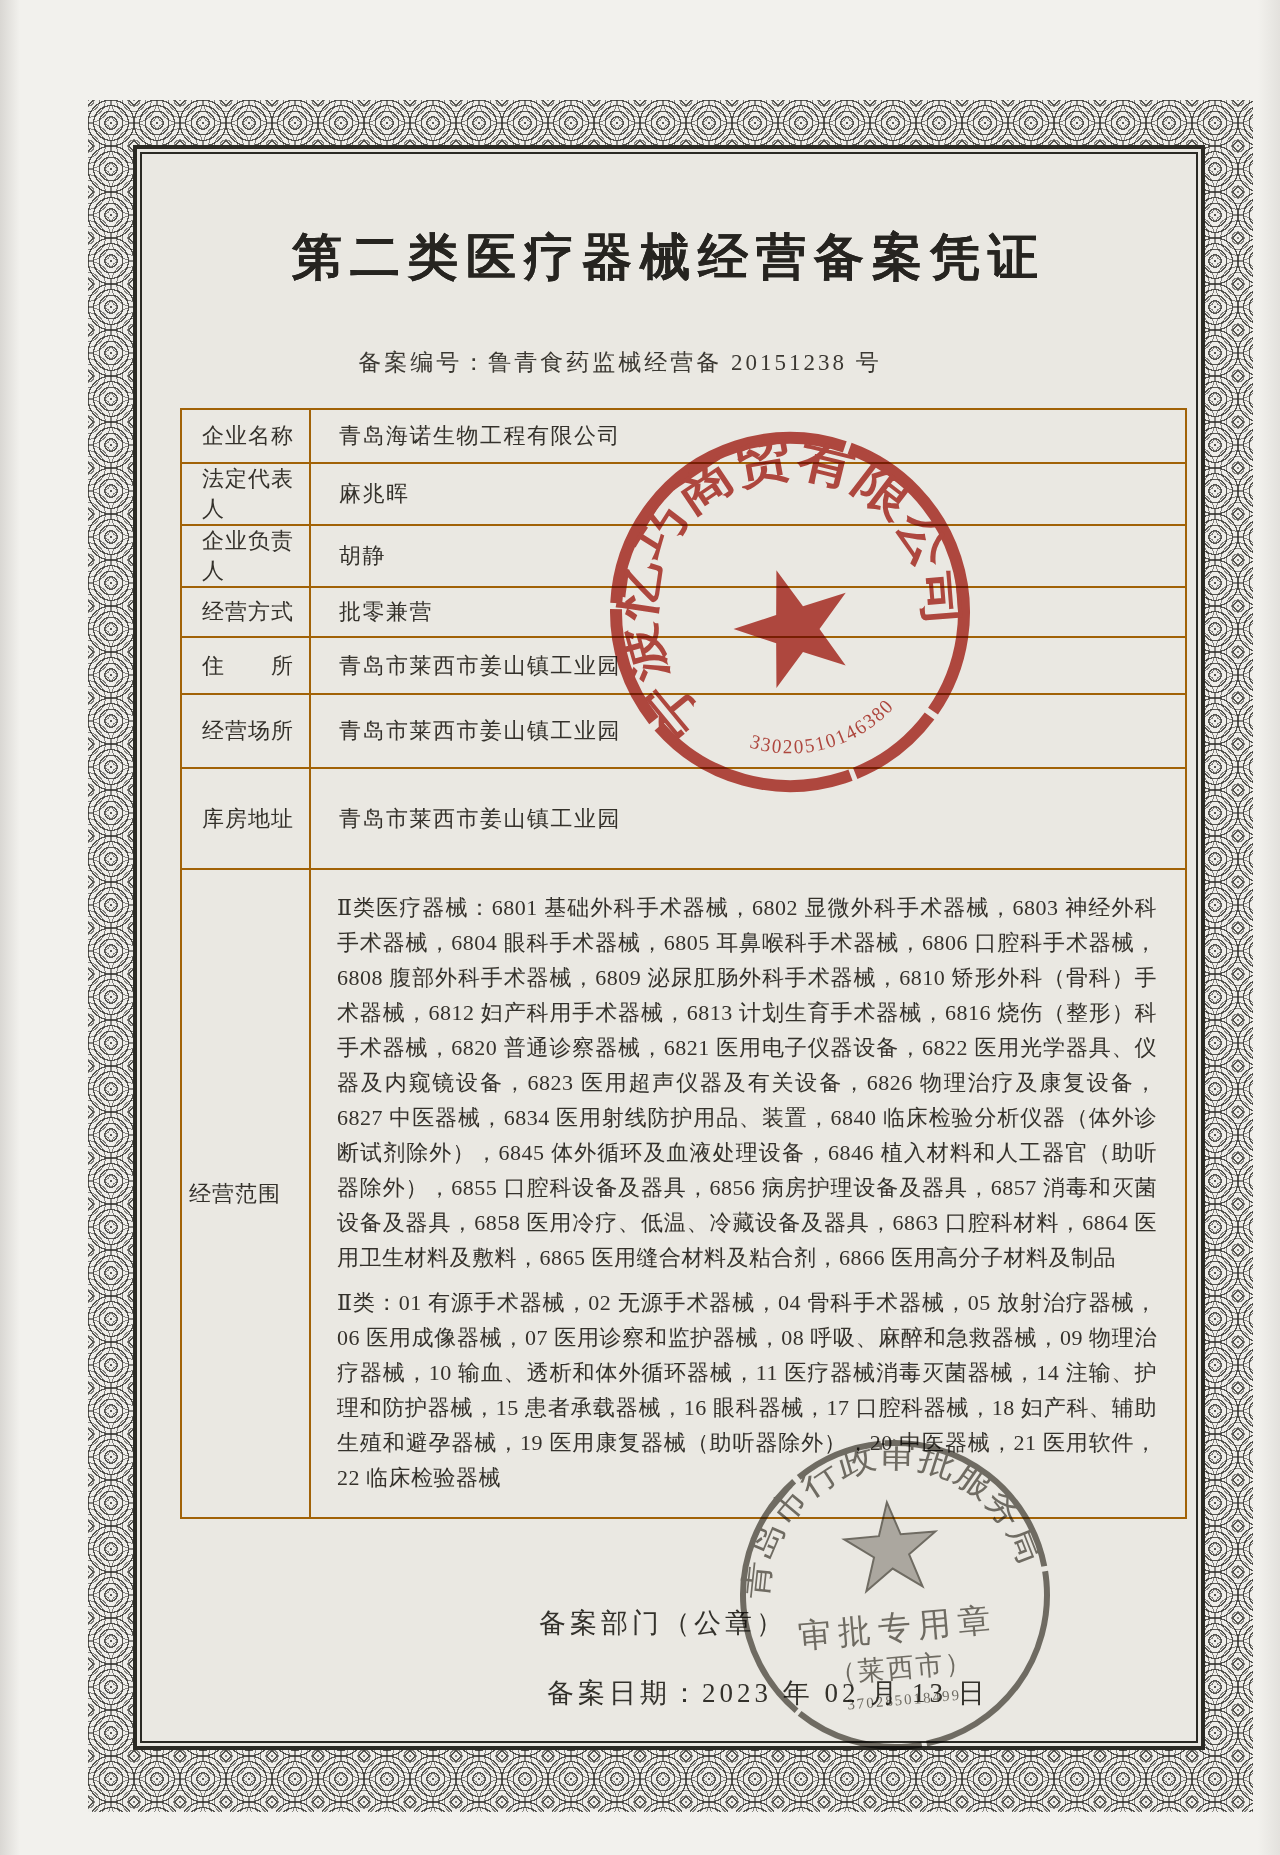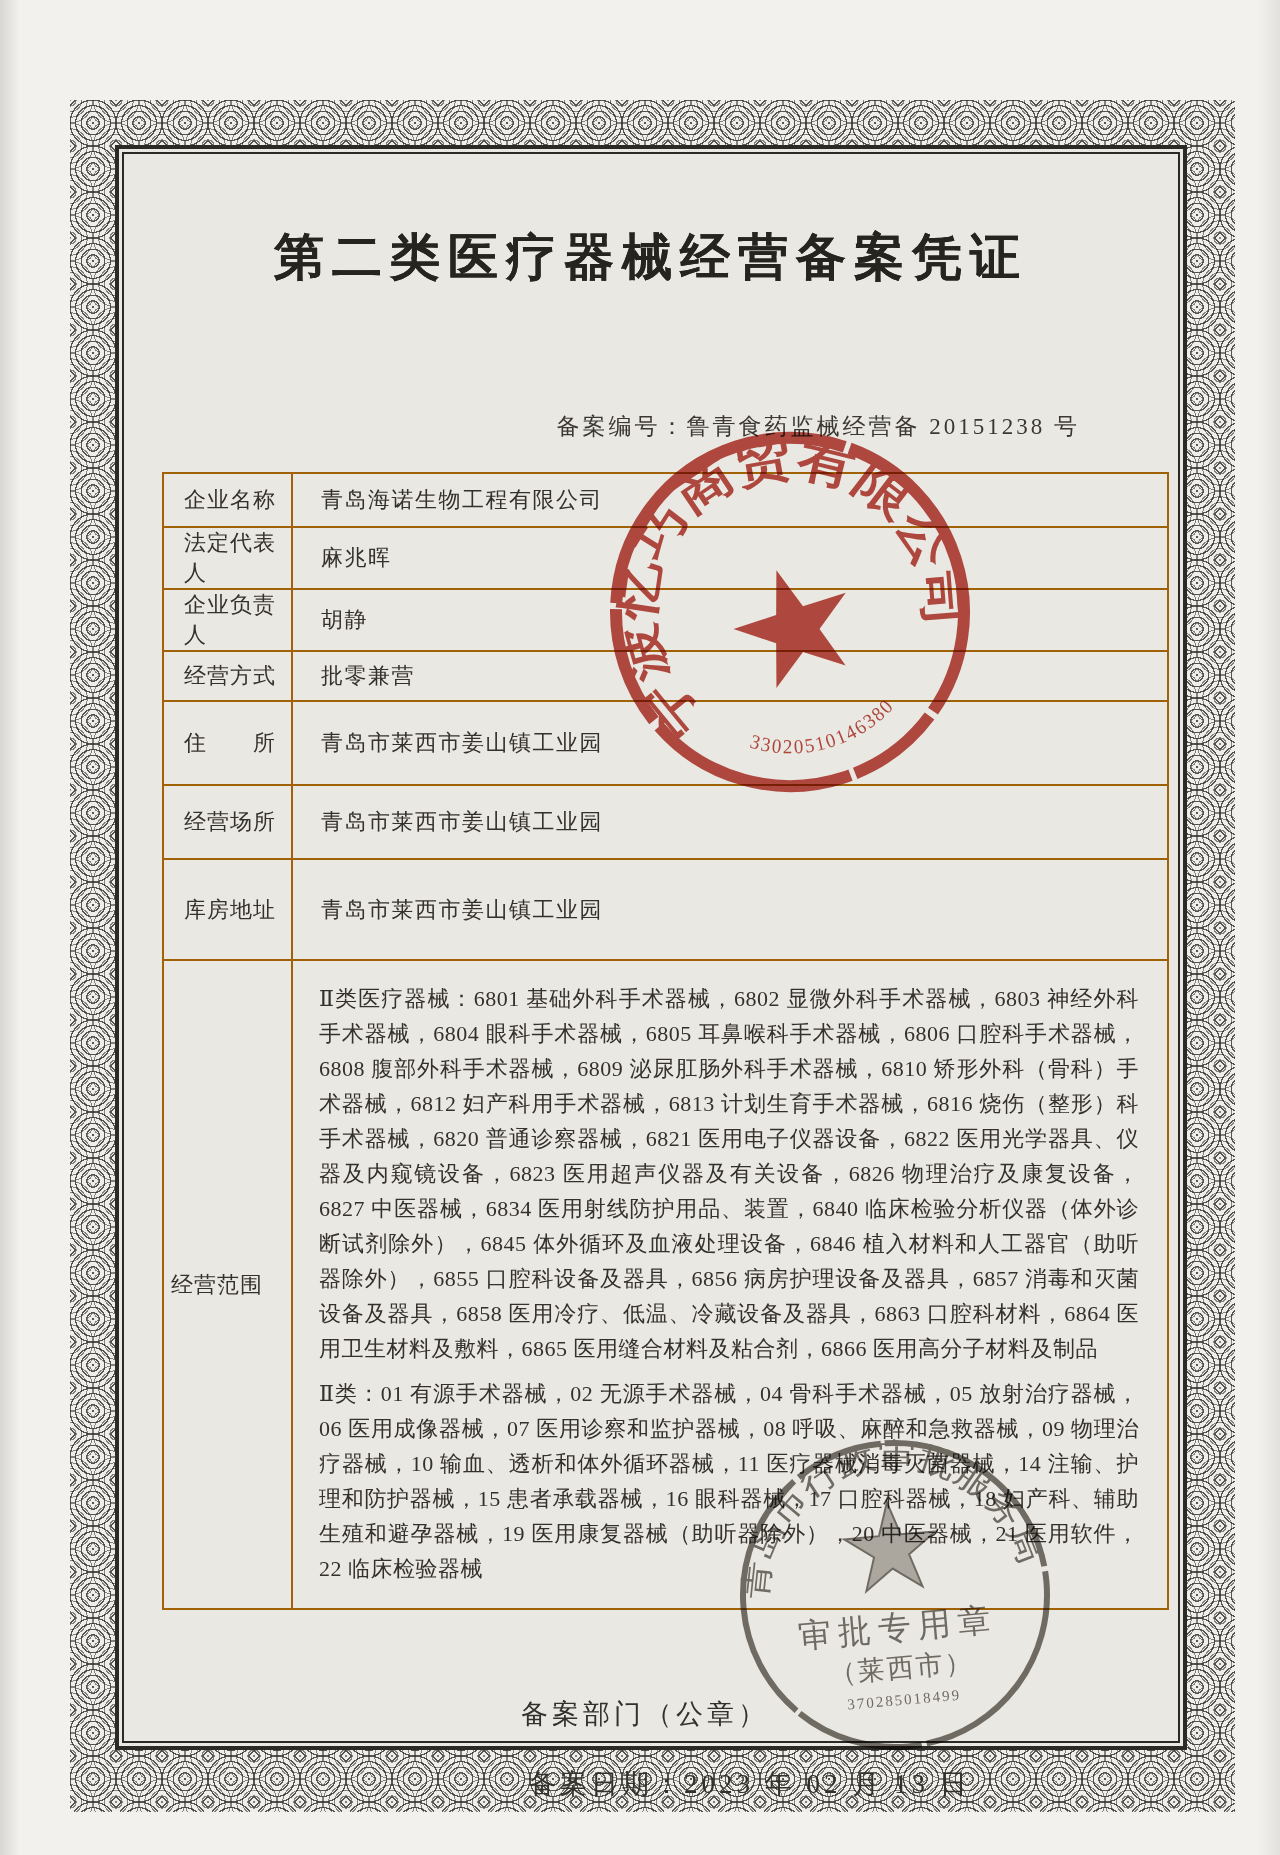--- a/index.html
+++ b/index.html
@@ -10,21 +10,21 @@
     position:relative;
     overflow:hidden;
   }
   .page{
     position:absolute;inset:0;
     background:linear-gradient(90deg,#d9d7d3 0,#f2f1ed 20px,#f2f1ed 1258px,#e3e1dd 1280px),
                linear-gradient(180deg,#e9e8e4 0,#f2f1ed 30px);
   }
   
   .certificate{
-    position:absolute;left:70px;top:100px;width:1165px;height:1712px;
+    position:absolute;left:88px;top:100px;width:1165px;height:1712px;
     box-sizing:border-box;
     padding:45px 48px 62px 45px;
     background-color:#efeeea;
     background-image:
       repeating-radial-gradient(circle at 50% 50%, rgba(42,41,37,.78) 0 1.2px, transparent 1.2px 5.6px),
       repeating-radial-gradient(circle at 50% 50%, rgba(42,41,37,.55) 0 1px, transparent 1px 5.6px);
     background-size:46px 46px,46px 46px;
     background-position:0 0,23px 23px;
   }
   .frame{
@@ -43,43 +43,43 @@
   
   .doc-title{
     margin:70px 0 0 0;
     text-align:center;
     font-size:50px;font-weight:700;
     letter-spacing:8px;
     color:#262420;
     text-shadow:0 0 .6px #262420;
   }
   .filing-line{
-    margin:120px 98px 0 0;
-    text-align:right;
+    margin:56px 98px 0 0;
+    text-align:center;
     font-size:23px;letter-spacing:3px;
     color:#3b3832;
   }
   
   table.info-table{
     border-collapse:collapse;
     margin:30px 0 0 38px;
     width:1007px;
     table-layout:fixed;
   }
   .info-table td{
     border:2px solid #a16207;
     font-size:22px;
     vertical-align:middle;
     color:#34312b;
   }
   .info-table col.c-label{width:129px;}
   td.lbl{padding:0 4px 0 20px;letter-spacing:1px;}
   td.val{padding:0 10px 0 28px;letter-spacing:1.5px;}
   tr.h54{height:54px}tr.h58{height:58px}tr.h50a{height:50px}tr.h50b{height:50px}
-  tr.h80{height:84px}tr.h74{height:74px}tr.h78{height:101px}
+  tr.h80{height:57px}tr.h74{height:74px}tr.h78{height:101px}
   td.scope-lbl{text-align:left;padding-left:7px;}
   td.scope-val{padding:10px 18px 12px 16px;vertical-align:top;}
   td.scope-val p{
     margin:10px;font-size:22px;line-height:35px;
     text-align:justify;letter-spacing:.5px;
   }
   
   .dept-line{margin:86px 0 0 397px;font-size:27px;letter-spacing:4px;color:#33312b;}
   .date-line{margin:34px 0 0 405px;font-size:27px;letter-spacing:4px;color:#33312b;}
   

